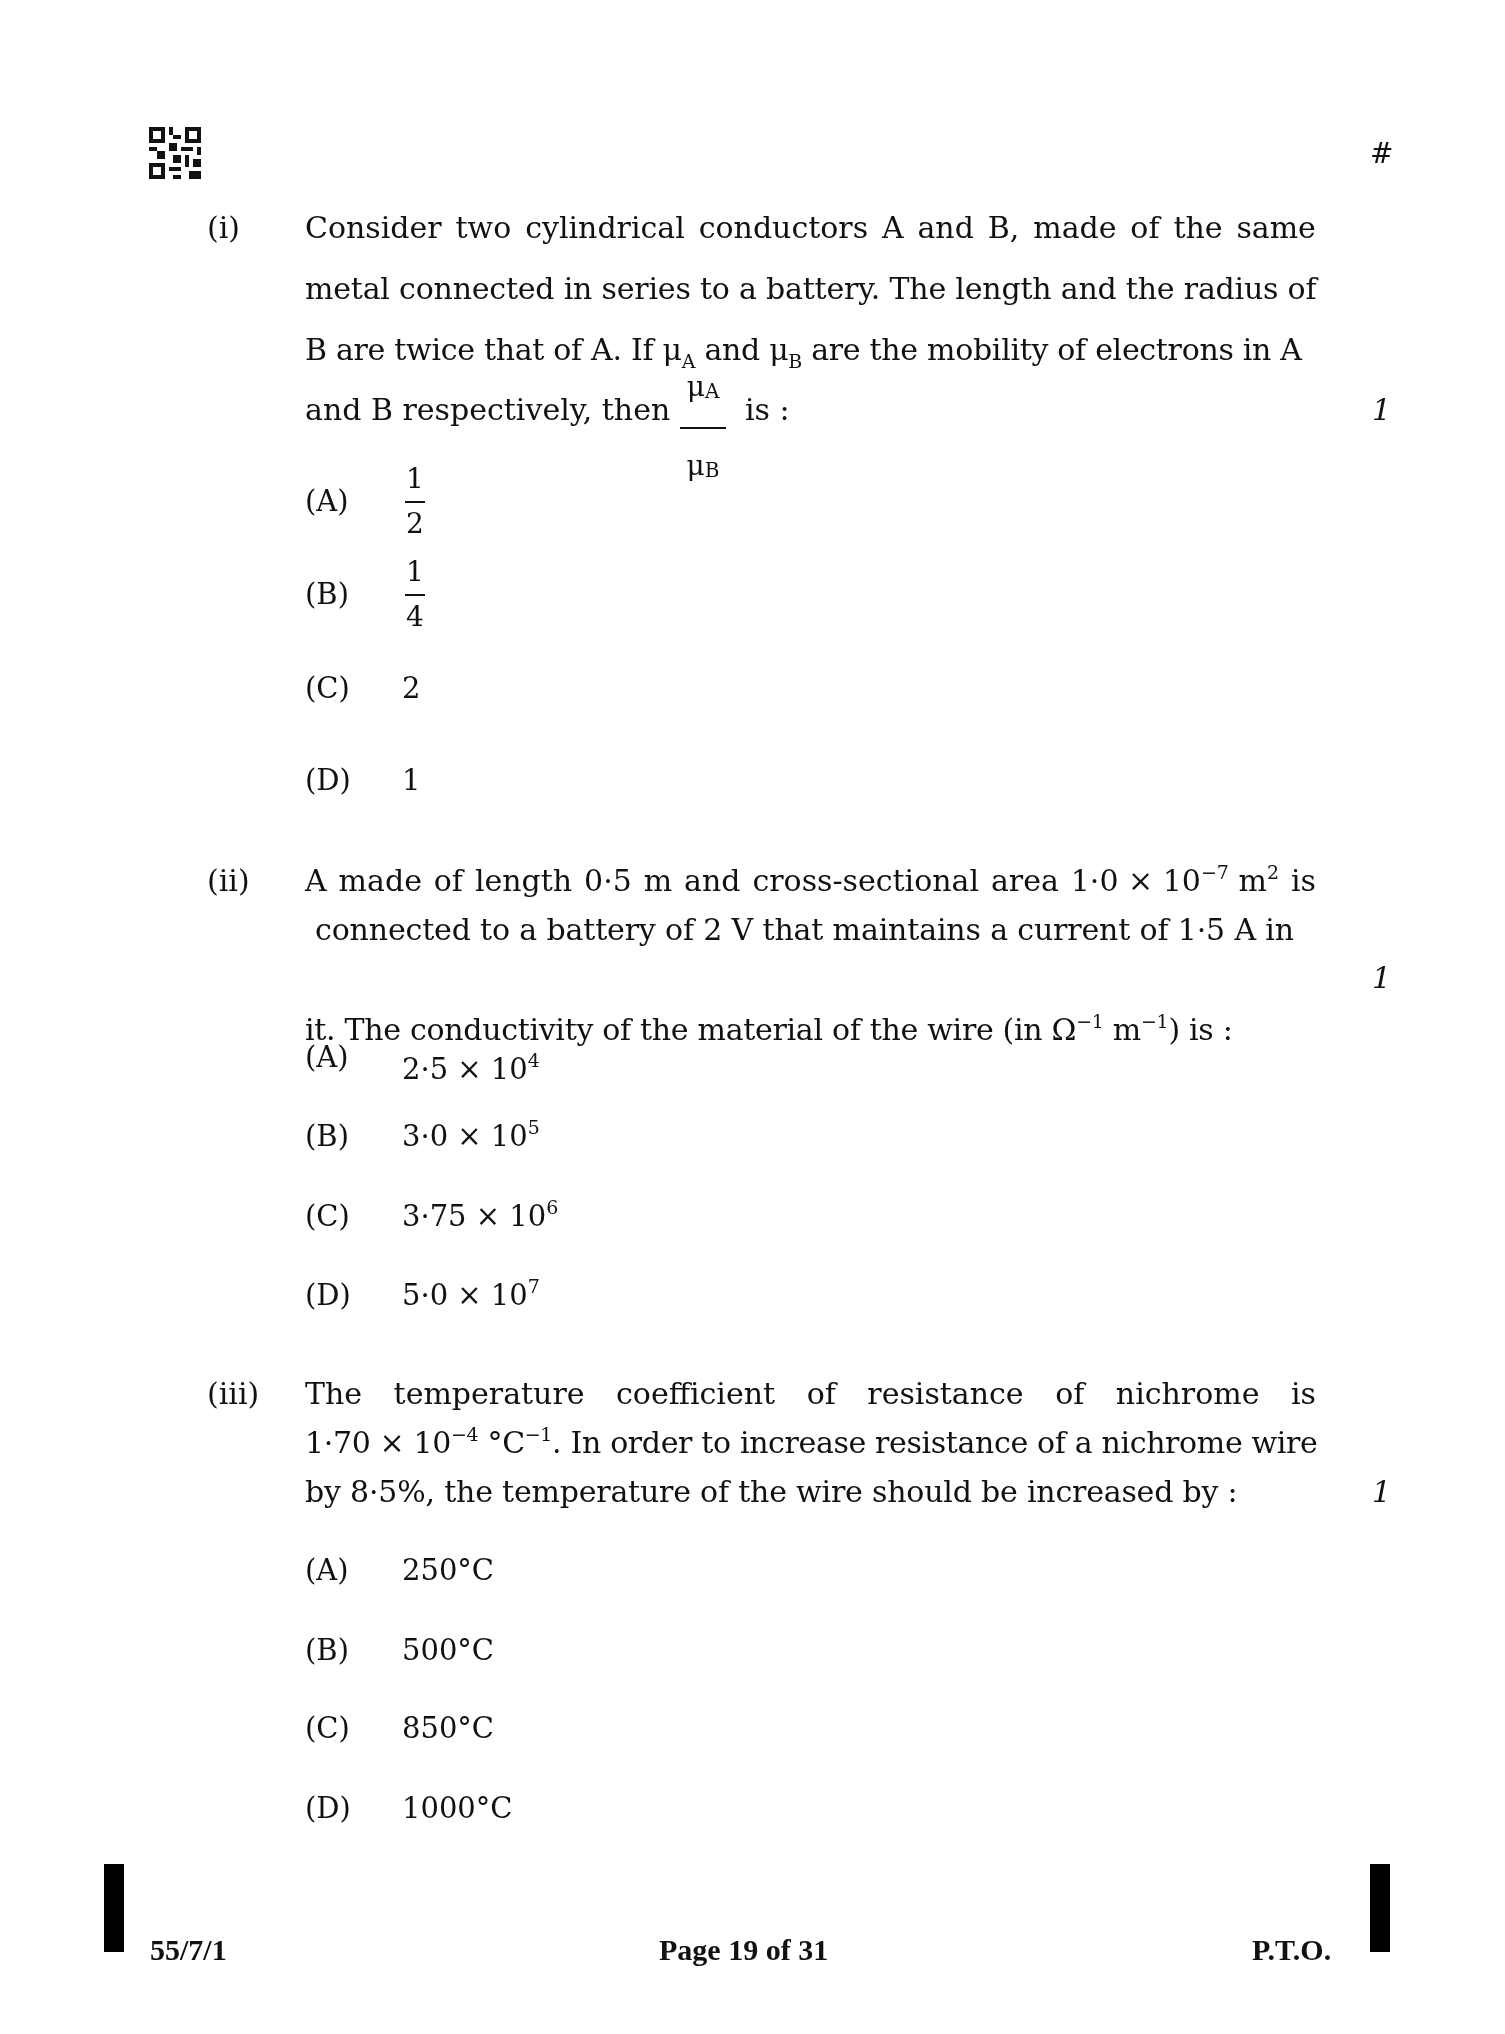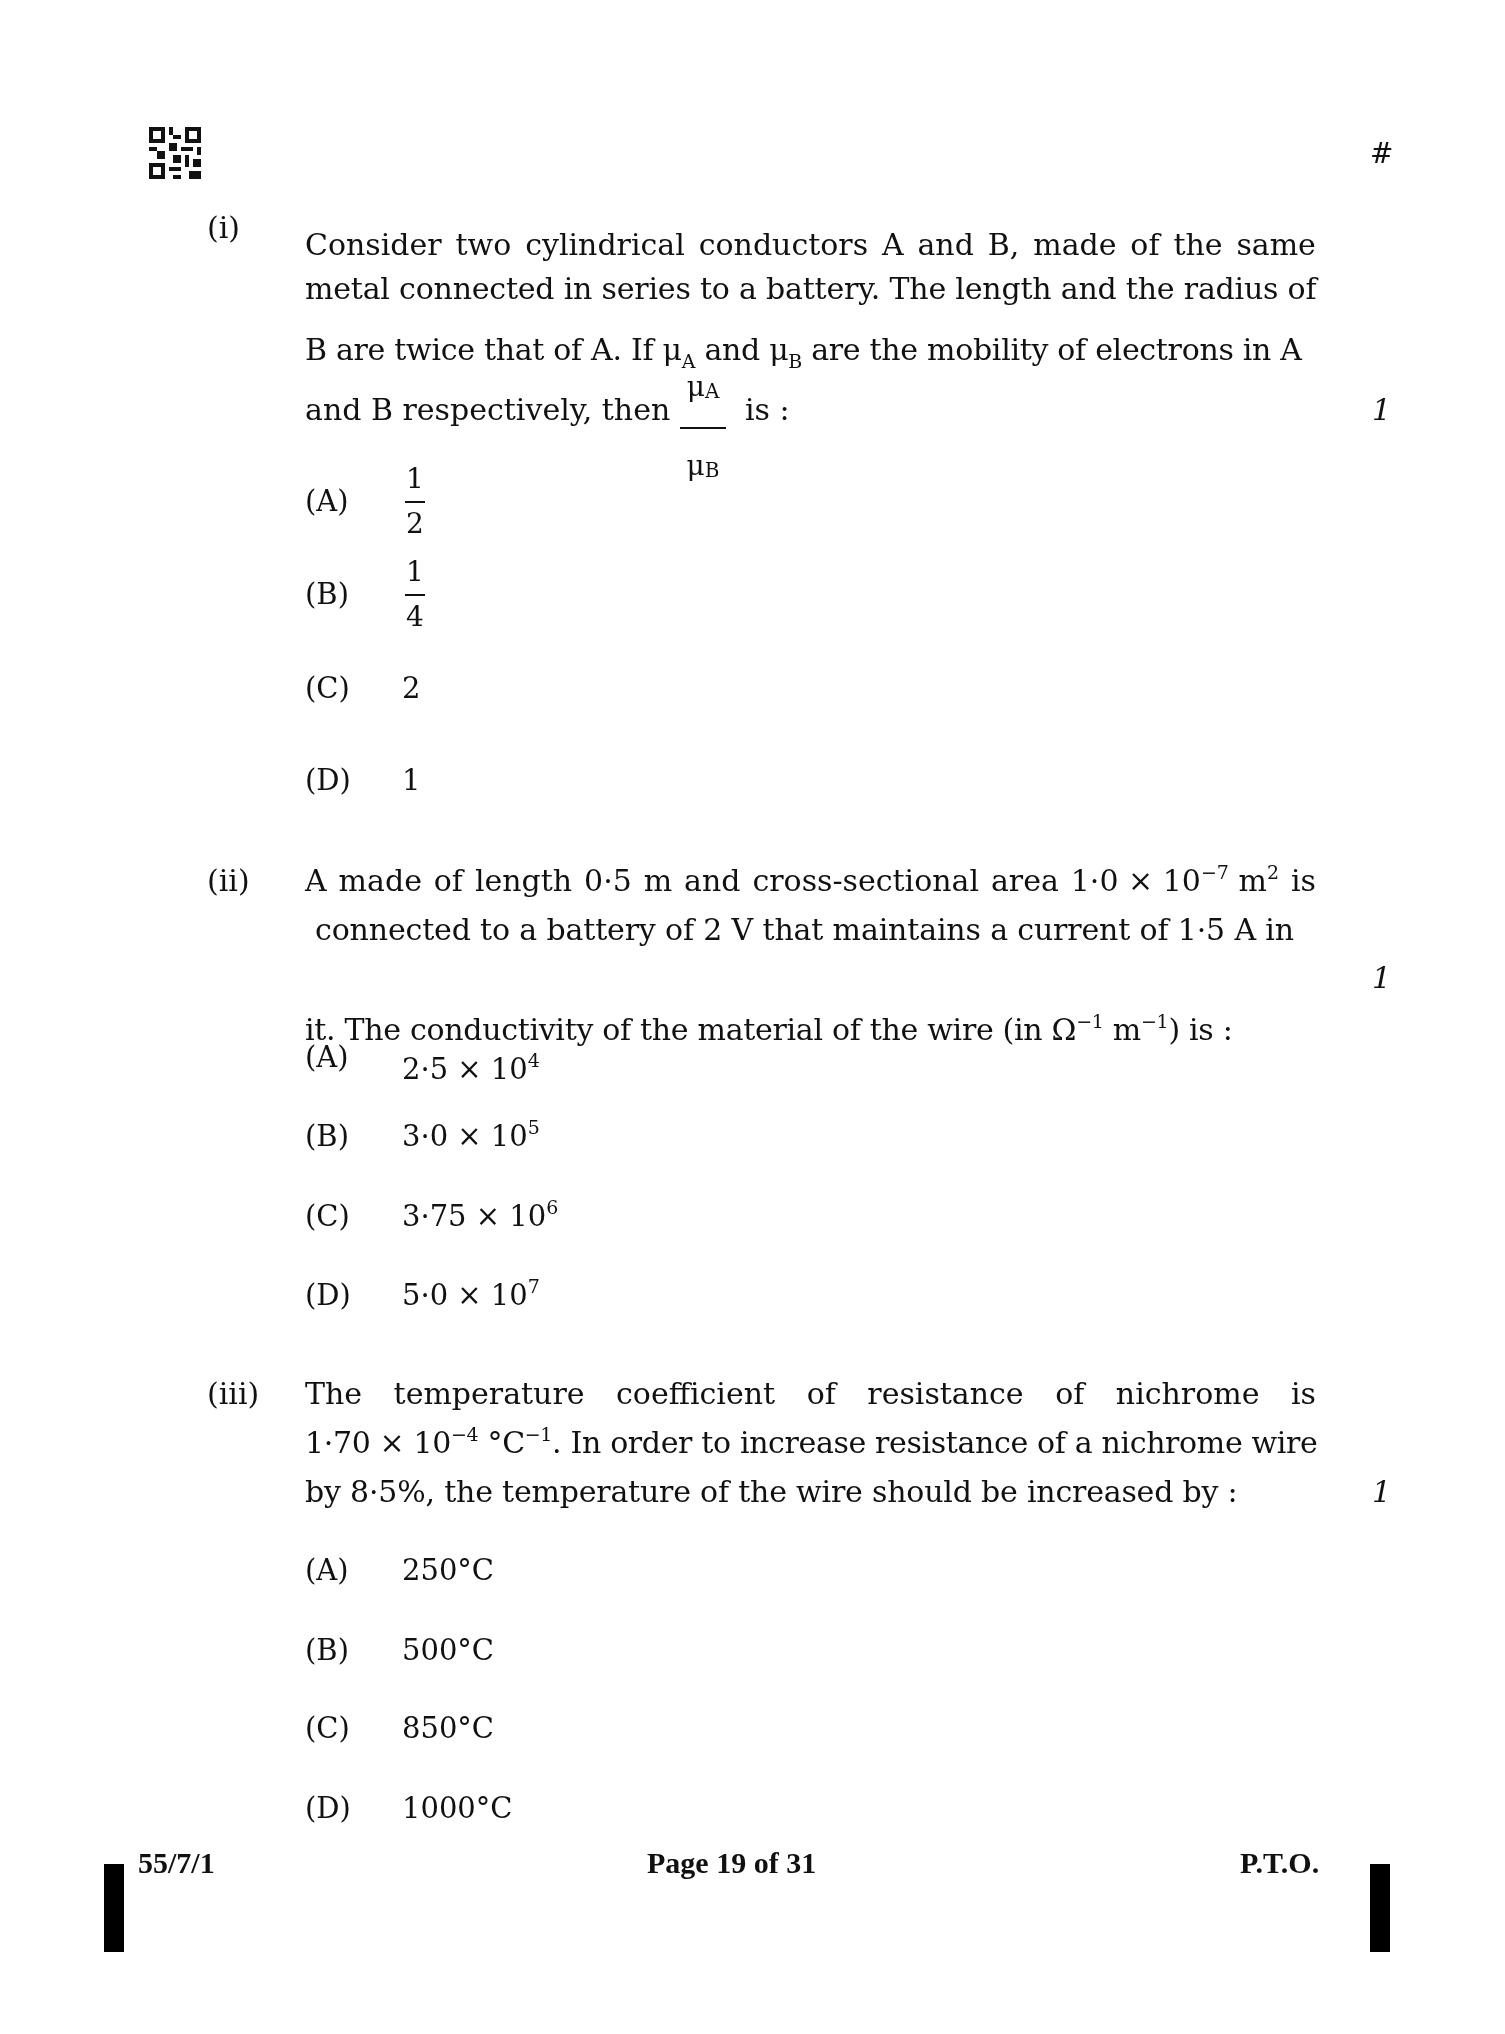--- a/index.html
+++ b/index.html
@@ -12,21 +12,21 @@
   .justify{display:flex;justify-content:space-between;}
   .mark{position:absolute;left:1372px;font-style:italic;font-size:30px;}
   .opt-label{position:absolute;left:305px;font-size:29px;}
   .opt-val{position:absolute;left:402px;font-size:29px;}
   sup{font-size:19px;vertical-align:0;position:relative;top:-12px;}
   sub{font-size:19px;vertical-align:0;position:relative;top:8px;}
   .frac{position:absolute;display:flex;flex-direction:column;align-items:center;font-size:28px;line-height:30px;}
   .frac .bar{width:20px;height:2px;background:#111;margin:7px 0 6px 0;}
   .frac.mu .bar{width:46px;}
   .footer-bar{position:absolute;background:#000;width:20px;height:88px;top:1864px;}
-  .foot{position:absolute;top:1846px;font-size:30px;font-weight:bold;font-family:"Liberation Serif","DejaVu Serif",serif;}
+  .foot{position:absolute;top:1933px;font-size:30px;font-weight:bold;font-family:"Liberation Serif","DejaVu Serif",serif;margin-left:12px;}
   .qr{position:absolute;left:149px;top:127px;width:52px;height:52px;}
 </style>
 </head>
 <body>
 
 <svg class="qr" viewBox="0 0 13 13">
   <rect x="0" y="0" width="13" height="13" fill="#fff"></rect>
   <rect x="0" y="0" width="4" height="4" fill="#111"></rect>
     <rect x="1" y="1" width="2" height="2" fill="#fff"></rect>
   <rect x="9" y="0" width="4" height="4" fill="#111"></rect>
@@ -44,21 +44,21 @@
   <rect x="11" y="8" width="2" height="2" fill="#111"></rect>
     <rect x="5" y="10" width="3" height="1" fill="#111"></rect>
   <rect x="6" y="12" width="2" height="1" fill="#111"></rect>
     <rect x="10" y="11" width="3" height="2" fill="#111"></rect>
   <rect x="12" y="5" width="1" height="2" fill="#111"></rect>
 </svg>
 <div class="abs txt" style="left:1370px;top:136px;font-size:28px;">#</div>
 
 <section>
   <div class="abs qnum" style="left:207px;top:210px;">(i)</div>
-  <div class="line justify" style="top:227px;gap:8px;">
+  <div class="line justify" style="top:210px;gap:8px;">
     <span>Consider</span>
     <span>two</span>
     <span>cylindrical</span>
     <span>conductors</span>
     <span>A</span>
     <span>and</span>
     <span>B,</span>
     <span>made</span>
     <span>of</span>
     <span>the</span>

